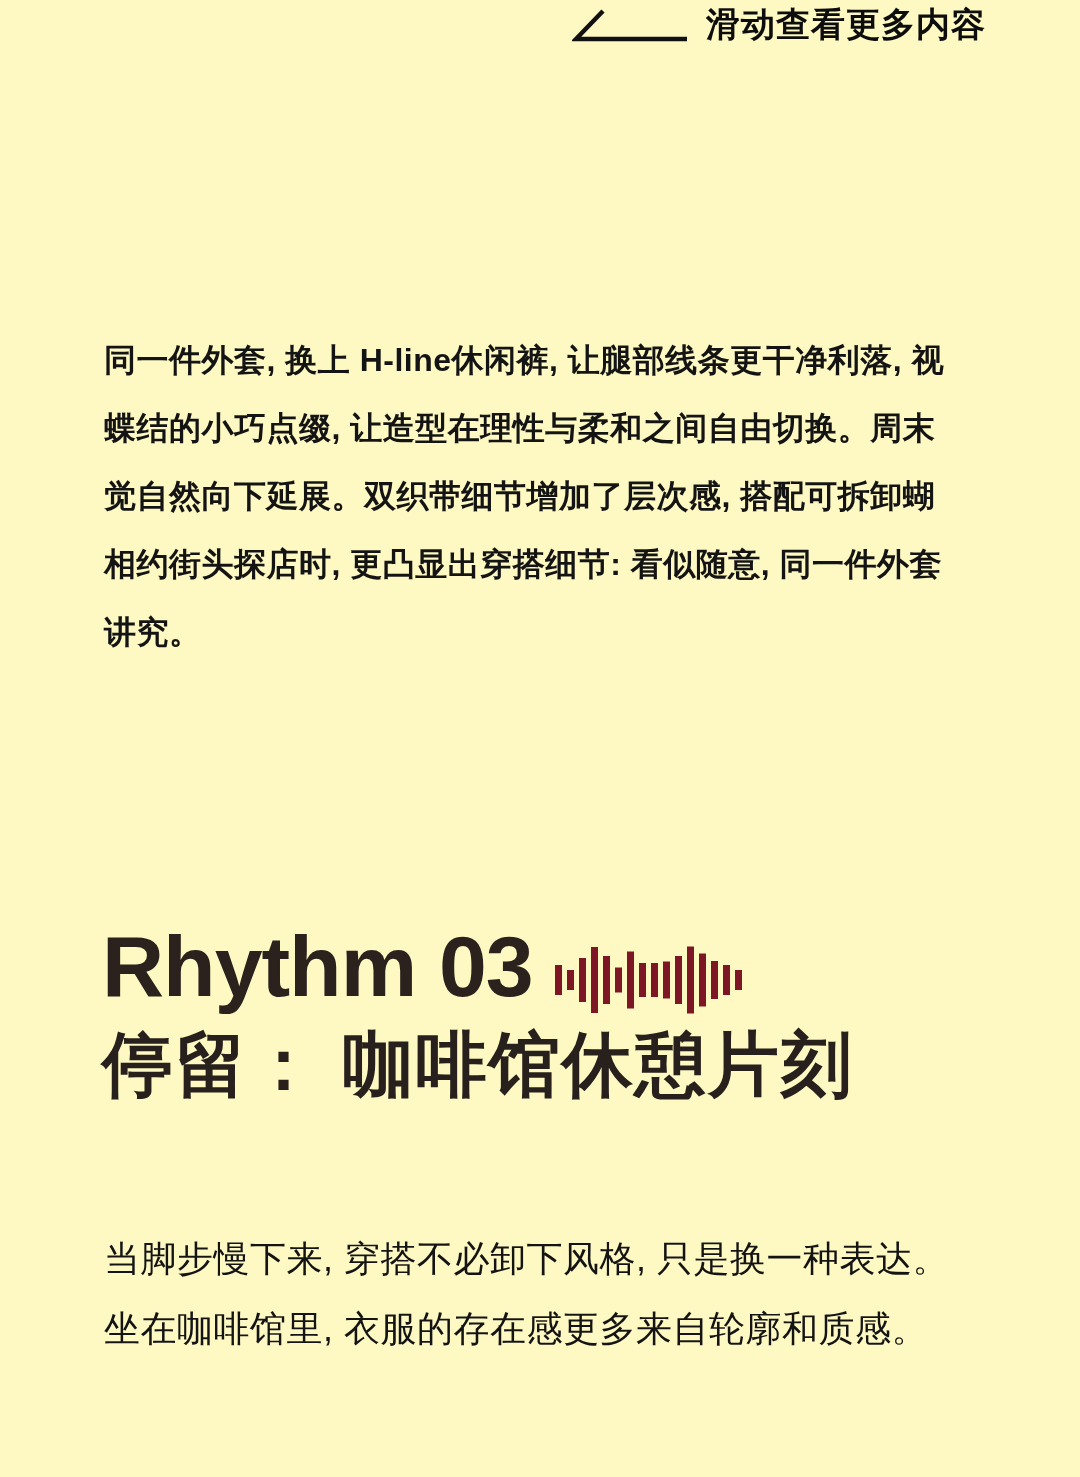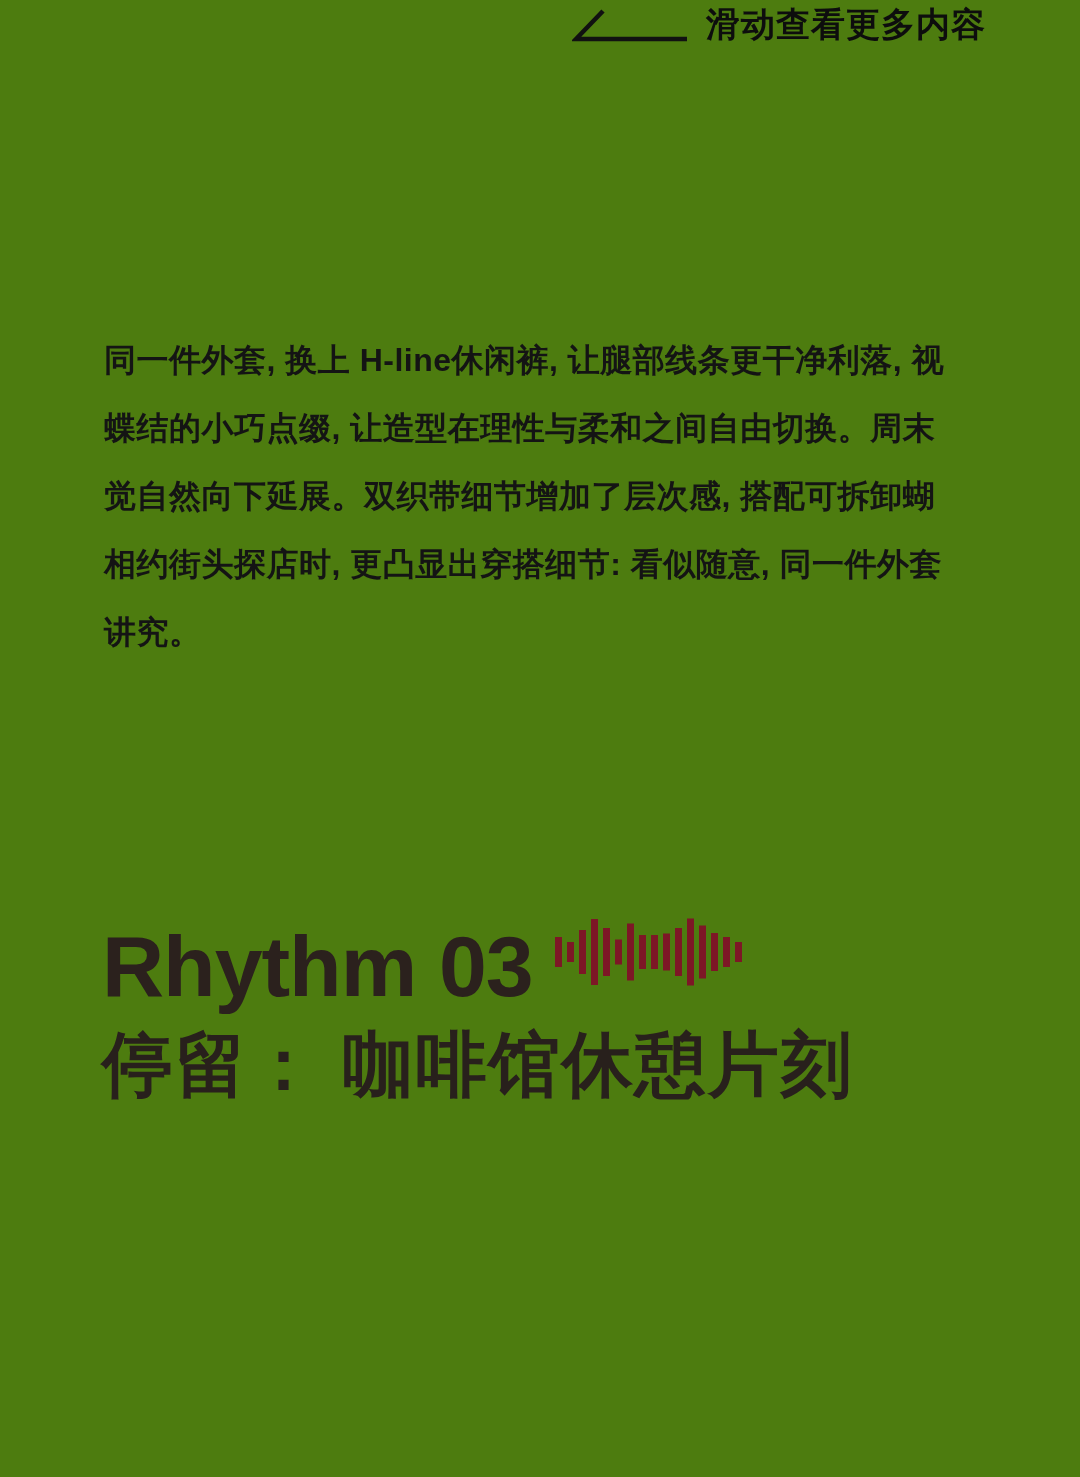--- a/index.html
+++ b/index.html
@@ -7,21 +7,21 @@
     padding: 0;
     background: #ffffff;
   }
   body {
     font-family: "Liberation Sans", "DejaVu Sans", sans-serif;
   }
   .page {
     position: relative;
     width: 1080px;
     height: 1477px;
-    background: #4d7c0f;
+    background: #fef9c3;
     overflow: hidden;
   }
   
   .swipe-bar {
     position: absolute;
     top: 2px;
     right: 94px;
     display: flex;
     align-items: flex-start;
     gap: 16px;
@@ -64,21 +64,21 @@
     white-space: nowrap;
   }
   
   .heading {
     position: absolute;
     left: 102px;
     top: 916px;
   }
   .heading-row {
     display: flex;
-    align-items: flex-start;
+    align-items: flex-end;
     height: 100px;
   }
   .title-en {
     margin: 0;
     font-size: 86px;
     line-height: 100px;
     font-weight: 700;
     letter-spacing: -1px;
     color: #2b211d;
     white-space: nowrap;
@@ -135,14 +135,18 @@
           <rect x="132" y="2.5" width="7" height="67" fill="#7d1726"></rect>
           <rect x="144" y="9.5" width="7" height="53" fill="#7d1726"></rect>
           <rect x="156" y="17" width="7" height="38" fill="#7d1726"></rect>
           <rect x="168" y="21" width="7" height="30" fill="#7d1726"></rect>
           <rect x="180" y="26" width="7" height="20" fill="#7d1726"></rect>
         </svg>
     </div>
     <h1 class="title-zh">停留： 咖啡馆休憩片刻</h1>
   </div>
 
+  <div class="closing">
+      <div class="line">当脚步慢下来, 穿搭不必卸下风格, 只是换一种表达。</div>
+      <div class="line">坐在咖啡馆里, 衣服的存在感更多来自轮廓和质感。</div>
+    </div>
 
 </div>
 
 </body></html>

